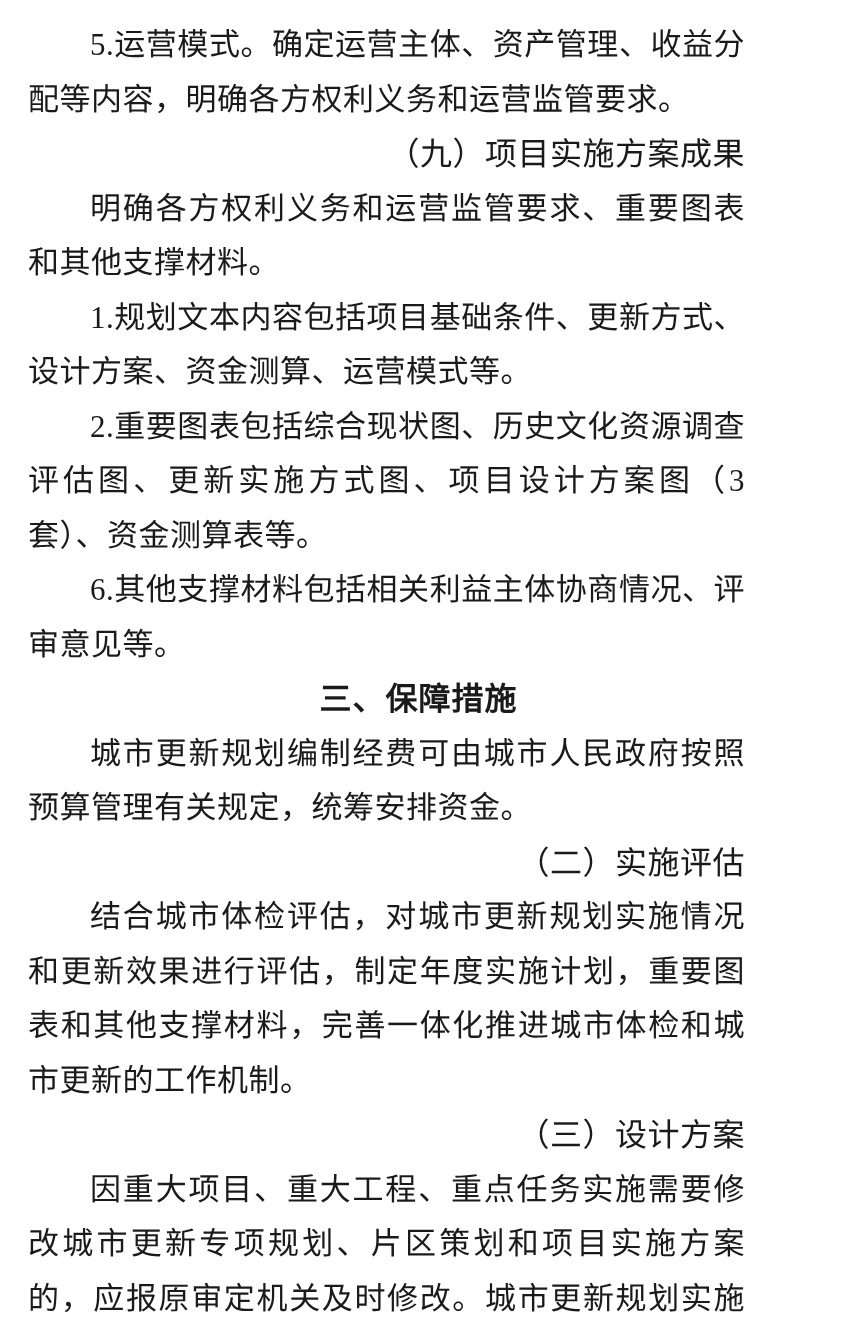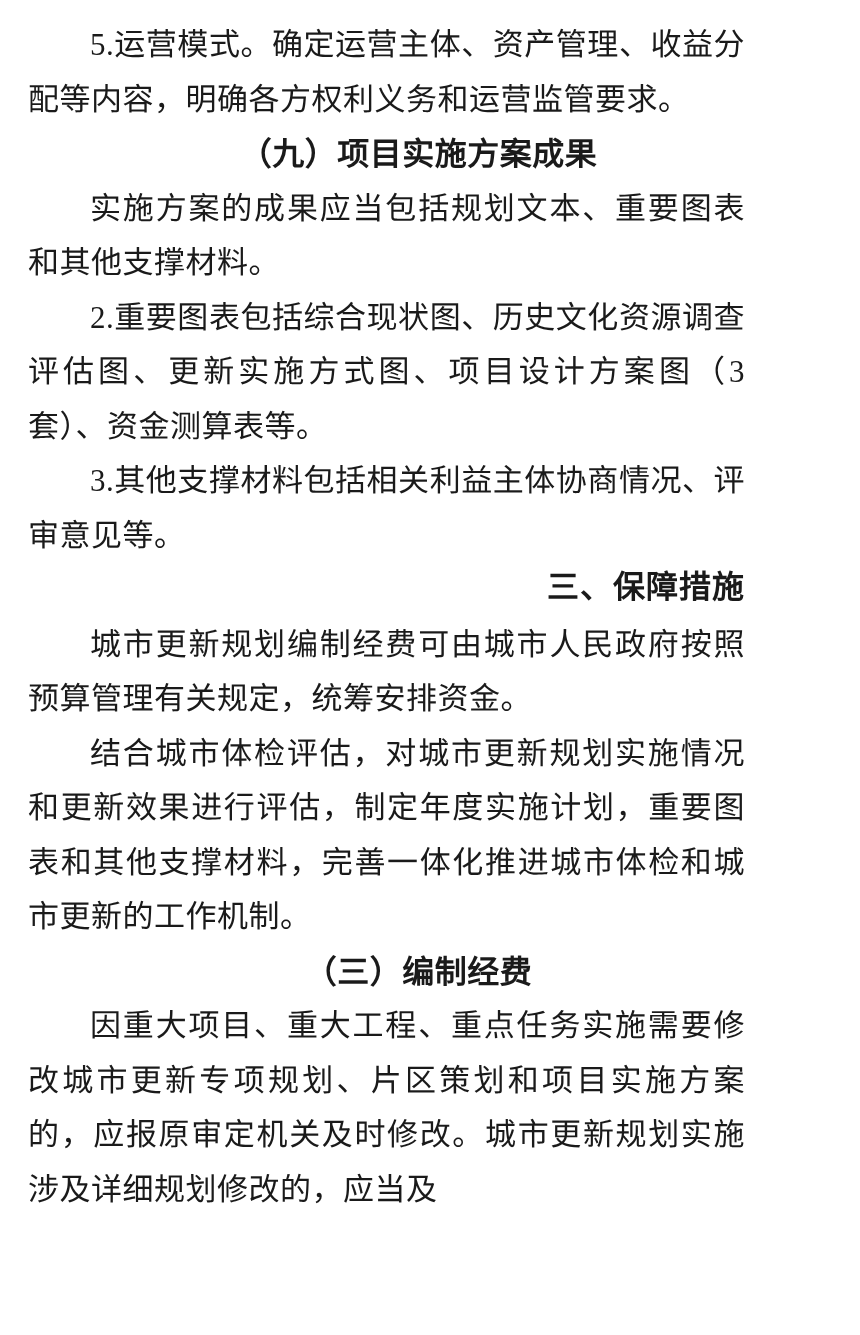--- a/index.html
+++ b/index.html
@@ -26,38 +26,40 @@
     text-justify: inter-character;
     text-indent: 2em;
     letter-spacing: 0.5px;
     word-break: break-all;
   }
   .para.body {
     font-weight: 400;
   }
   .para.subheading {
     font-size: 32px;
+    font-weight: 400;
+    text-align: right;
+  }
+  .para.heading {
+    font-family: Liberation Serif, serif;
+    font-size: 32px;
     font-weight: 700;
     text-align: center;
-  }
-  .para.heading {
-    font-family: Liberation Mono, monospace;
-    font-size: 32px;
-    font-weight: 700;
-    text-align: right;
     letter-spacing: 1px;
   }
 </style>
 </head>
 <body>
 
 <div class="page">
   <p class="para body">5.运营模式。确定运营主体、资产管理、收益分配等内容，明确各方权利义务和运营监管要求。</p>
   <p class="para subheading">（九）项目实施方案成果</p>
-  <p class="para body">实施方案的成果应当包括规划文本、重要图表和其他支撑材料。</p>
+  <p class="para body">明确各方权利义务和运营监管要求、重要图表和其他支撑材料。</p>
+  <p class="para body">1.规划文本内容包括项目基础条件、更新方式、设计方案、资金测算、运营模式等。</p>
   <p class="para body">2.重要图表包括综合现状图、历史文化资源调查评估图、更新实施方式图、项目设计方案图（3 套）、资金测算表等。</p>
-  <p class="para body">3.其他支撑材料包括相关利益主体协商情况、评审意见等。</p>
+  <p class="para body">6.其他支撑材料包括相关利益主体协商情况、评审意见等。</p>
   <p class="para heading">三、保障措施</p>
   <p class="para body">城市更新规划编制经费可由城市人民政府按照预算管理有关规定，统筹安排资金。</p>
+  <p class="para subheading">（二）实施评估</p>
   <p class="para body">结合城市体检评估，对城市更新规划实施情况和更新效果进行评估，制定年度实施计划，重要图表和其他支撑材料，完善一体化推进城市体检和城市更新的工作机制。</p>
-  <p class="para subheading">（三）编制经费</p>
+  <p class="para subheading">（三）设计方案</p>
   <p class="para body">因重大项目、重大工程、重点任务实施需要修改城市更新专项规划、片区策划和项目实施方案的，应报原审定机关及时修改。城市更新规划实施涉及详细规划修改的，应当及</p>
 </div>
 
 </body></html>

